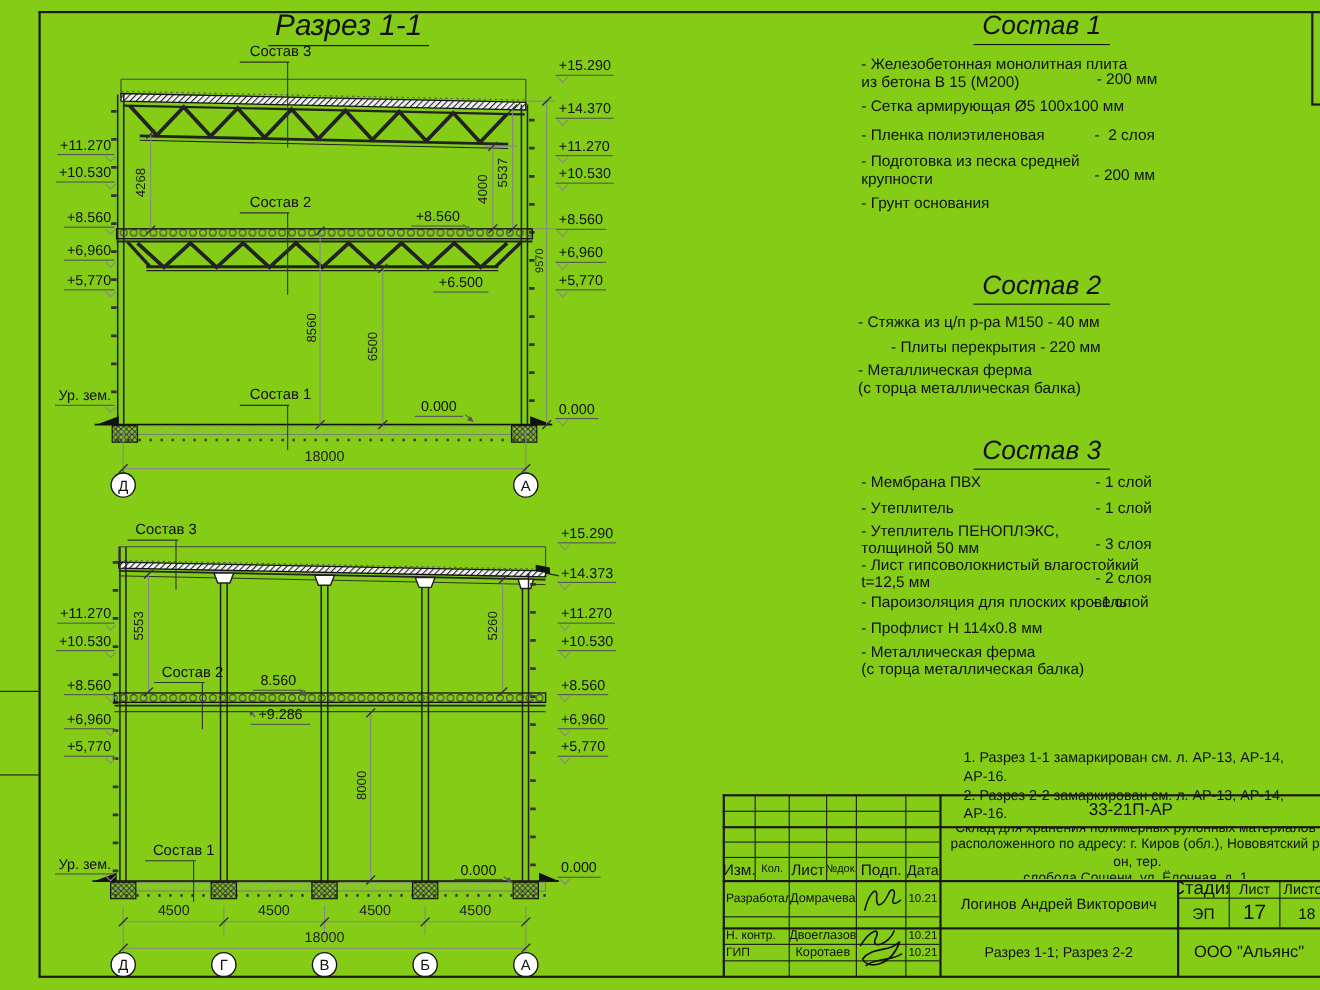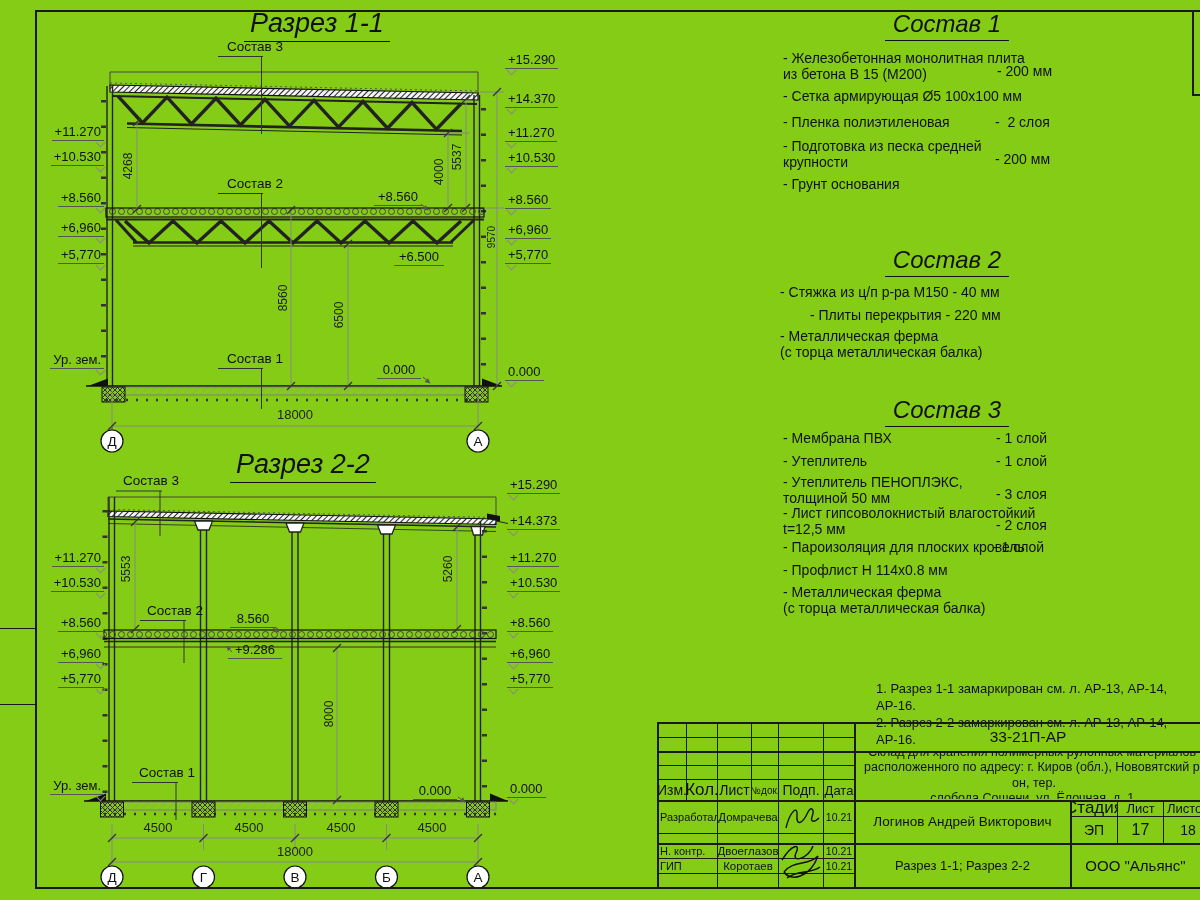--- a/index.html
+++ b/index.html
@@ -261,21 +261,20 @@
   <div class="vdim" style="left:276px;top:343px;width:90px;">8560</div>
   <div class="vdim" style="left:332px;top:360px;width:90px;">6500</div>
   <div class="vdim" style="left:432px;top:210px;width:76px;">4000</div>
   <div class="vdim" style="left:450px;top:205px;width:96px;">5537</div>
   <div class="vdim" style="left:486px;top:280px;width:86px;font-size:10px;">9570</div>
   <div class="hdim" style="left:235px;top:407px;width:120px;">18000</div>
 
   <div class="axl" style="left:100px;top:434px;">Д</div>
   <div class="axl" style="left:466px;top:434px;">А</div>
 
-  <div class="lbl sec-title" style="left:203px;top:449px;width:200px;"><span>Разрез 2-2</span></div>
   <div class="lbl callout" style="left:103px;top:473px;">Состав 3</div>
   <div class="lbl callout" style="left:127px;top:603px;">Состав 2</div>
   <div class="lbl callout" style="left:119px;top:765px;">Состав 1</div>
 
   <div class="lvl lvl-l" style="left:40px;top:550px;"><span class="t">+11.270</span><span class="a"></span></div>
   <div class="lvl lvl-l" style="left:40px;top:575px;"><span class="t">+10.530</span><span class="a"></span></div>
   <div class="lvl lvl-l" style="left:40px;top:615px;"><span class="t">+8.560</span><span class="a"></span></div>
   <div class="lvl lvl-l" style="left:40px;top:646px;"><span class="t">+6,960</span><span class="a"></span></div>
   <div class="lvl lvl-l" style="left:40px;top:671px;"><span class="t">+5,770</span><span class="a"></span></div>
   <div class="lvl lvl-l" style="left:40px;top:778px;"><span class="t">Ур. зем.</span><span class="a"></span></div>
@@ -365,21 +364,21 @@
     <div class="vl" style="left:717px;top:722px;width:1px;height:166px;"></div>
     <div class="vl" style="left:751px;top:722px;width:1px;height:78px;"></div>
     <div class="vl" style="left:778px;top:722px;width:1px;height:166px;"></div>
     <div class="vl" style="left:823px;top:722px;width:1px;height:166px;"></div>
     <div class="vl" style="left:854px;top:722px;width:1.5px;height:166px;"></div>
     <div class="vl" style="left:1070px;top:800px;width:1.5px;height:88px;"></div>
     <div class="vl" style="left:1117px;top:800px;width:1px;height:43px;"></div>
     <div class="vl" style="left:1163px;top:800px;width:1px;height:43px;"></div>
 
     <div class="cell" style="left:658px;top:780px;width:28px;height:20px;font-size:14px;">Изм.</div>
-    <div class="cell" style="left:687px;top:780px;width:30px;height:20px;font-size:17px;">Кол.</div>
+    <div class="cell" style="left:687px;top:780px;width:30px;height:20px;font-size:10px;">Кол.</div>
     <div class="cell" style="left:718px;top:780px;width:33px;height:20px;font-size:14px;">Лист</div>
     <div class="cell" style="left:752px;top:780px;width:26px;height:20px;font-size:10px;">№док.</div>
     <div class="cell" style="left:779px;top:780px;width:44px;height:20px;font-size:14px;">Подп.</div>
     <div class="cell" style="left:824px;top:780px;width:30px;height:20px;font-size:13px;">Дата</div>
 
     <div class="cell" style="left:658px;top:801px;width:59px;height:32px;font-size:11px;justify-content:flex-start;padding-left:2px;">Разработал</div>
     <div class="cell" style="left:718px;top:801px;width:60px;height:32px;font-size:11.5px;">Домрачева</div>
     <div class="cell" style="left:824px;top:801px;width:30px;height:32px;font-size:10.5px;">10.21</div>
     <div class="cell" style="left:658px;top:844px;width:59px;height:14px;font-size:11px;justify-content:flex-start;padding-left:2px;">Н. контр.</div>
     <div class="cell" style="left:718px;top:844px;width:60px;height:14px;font-size:11.5px;">Двоеглазов</div>
@@ -397,19 +396,19 @@
 
     <div class="cell" style="left:856px;top:723px;width:344px;height:27px;font-size:15.5px;">33-21П-АР</div>
     <div class="cell multi" style="left:856px;top:752px;width:356px;height:47px;font-size:12.5px;line-height:15.5px;">"Склад для хранения полимерных рулонных материалов",
 расположенного по адресу: г. Киров (обл.), Нововятский р-он, тер.
 слобода Сошени, ул. Ёлочная, д. 1.</div>
     <div class="cell" style="left:856px;top:801px;width:213px;height:41px;font-size:13.5px;">Логинов Андрей Викторович</div>
     <div class="cell" style="left:1071px;top:800px;width:46px;height:16px;font-size:17px;">Стадия</div>
     <div class="cell" style="left:1118px;top:800px;width:45px;height:16px;font-size:13px;">Лист</div>
     <div class="cell" style="left:1164px;top:800px;width:48px;height:16px;font-size:13px;">Листов</div>
     <div class="cell" style="left:1071px;top:817px;width:46px;height:25px;font-size:14px;">ЭП</div>
-    <div class="cell" style="left:1118px;top:817px;width:45px;height:25px;font-size:16px;">17</div>
+    <div class="cell" style="left:1118px;top:817px;width:45px;height:25px;font-size:19px;">17</div>
     <div class="cell" style="left:1164px;top:817px;width:48px;height:25px;font-size:14px;">18</div>
     <div class="cell" style="left:856px;top:844px;width:213px;height:43px;font-size:13px;">Разрез 1-1; Разрез 2-2</div>
     <div class="cell" style="left:1071px;top:844px;width:129px;height:43px;font-size:15px;">ООО "Альянс"</div>
   </div>
 
 </div>
 
 </body></html>

